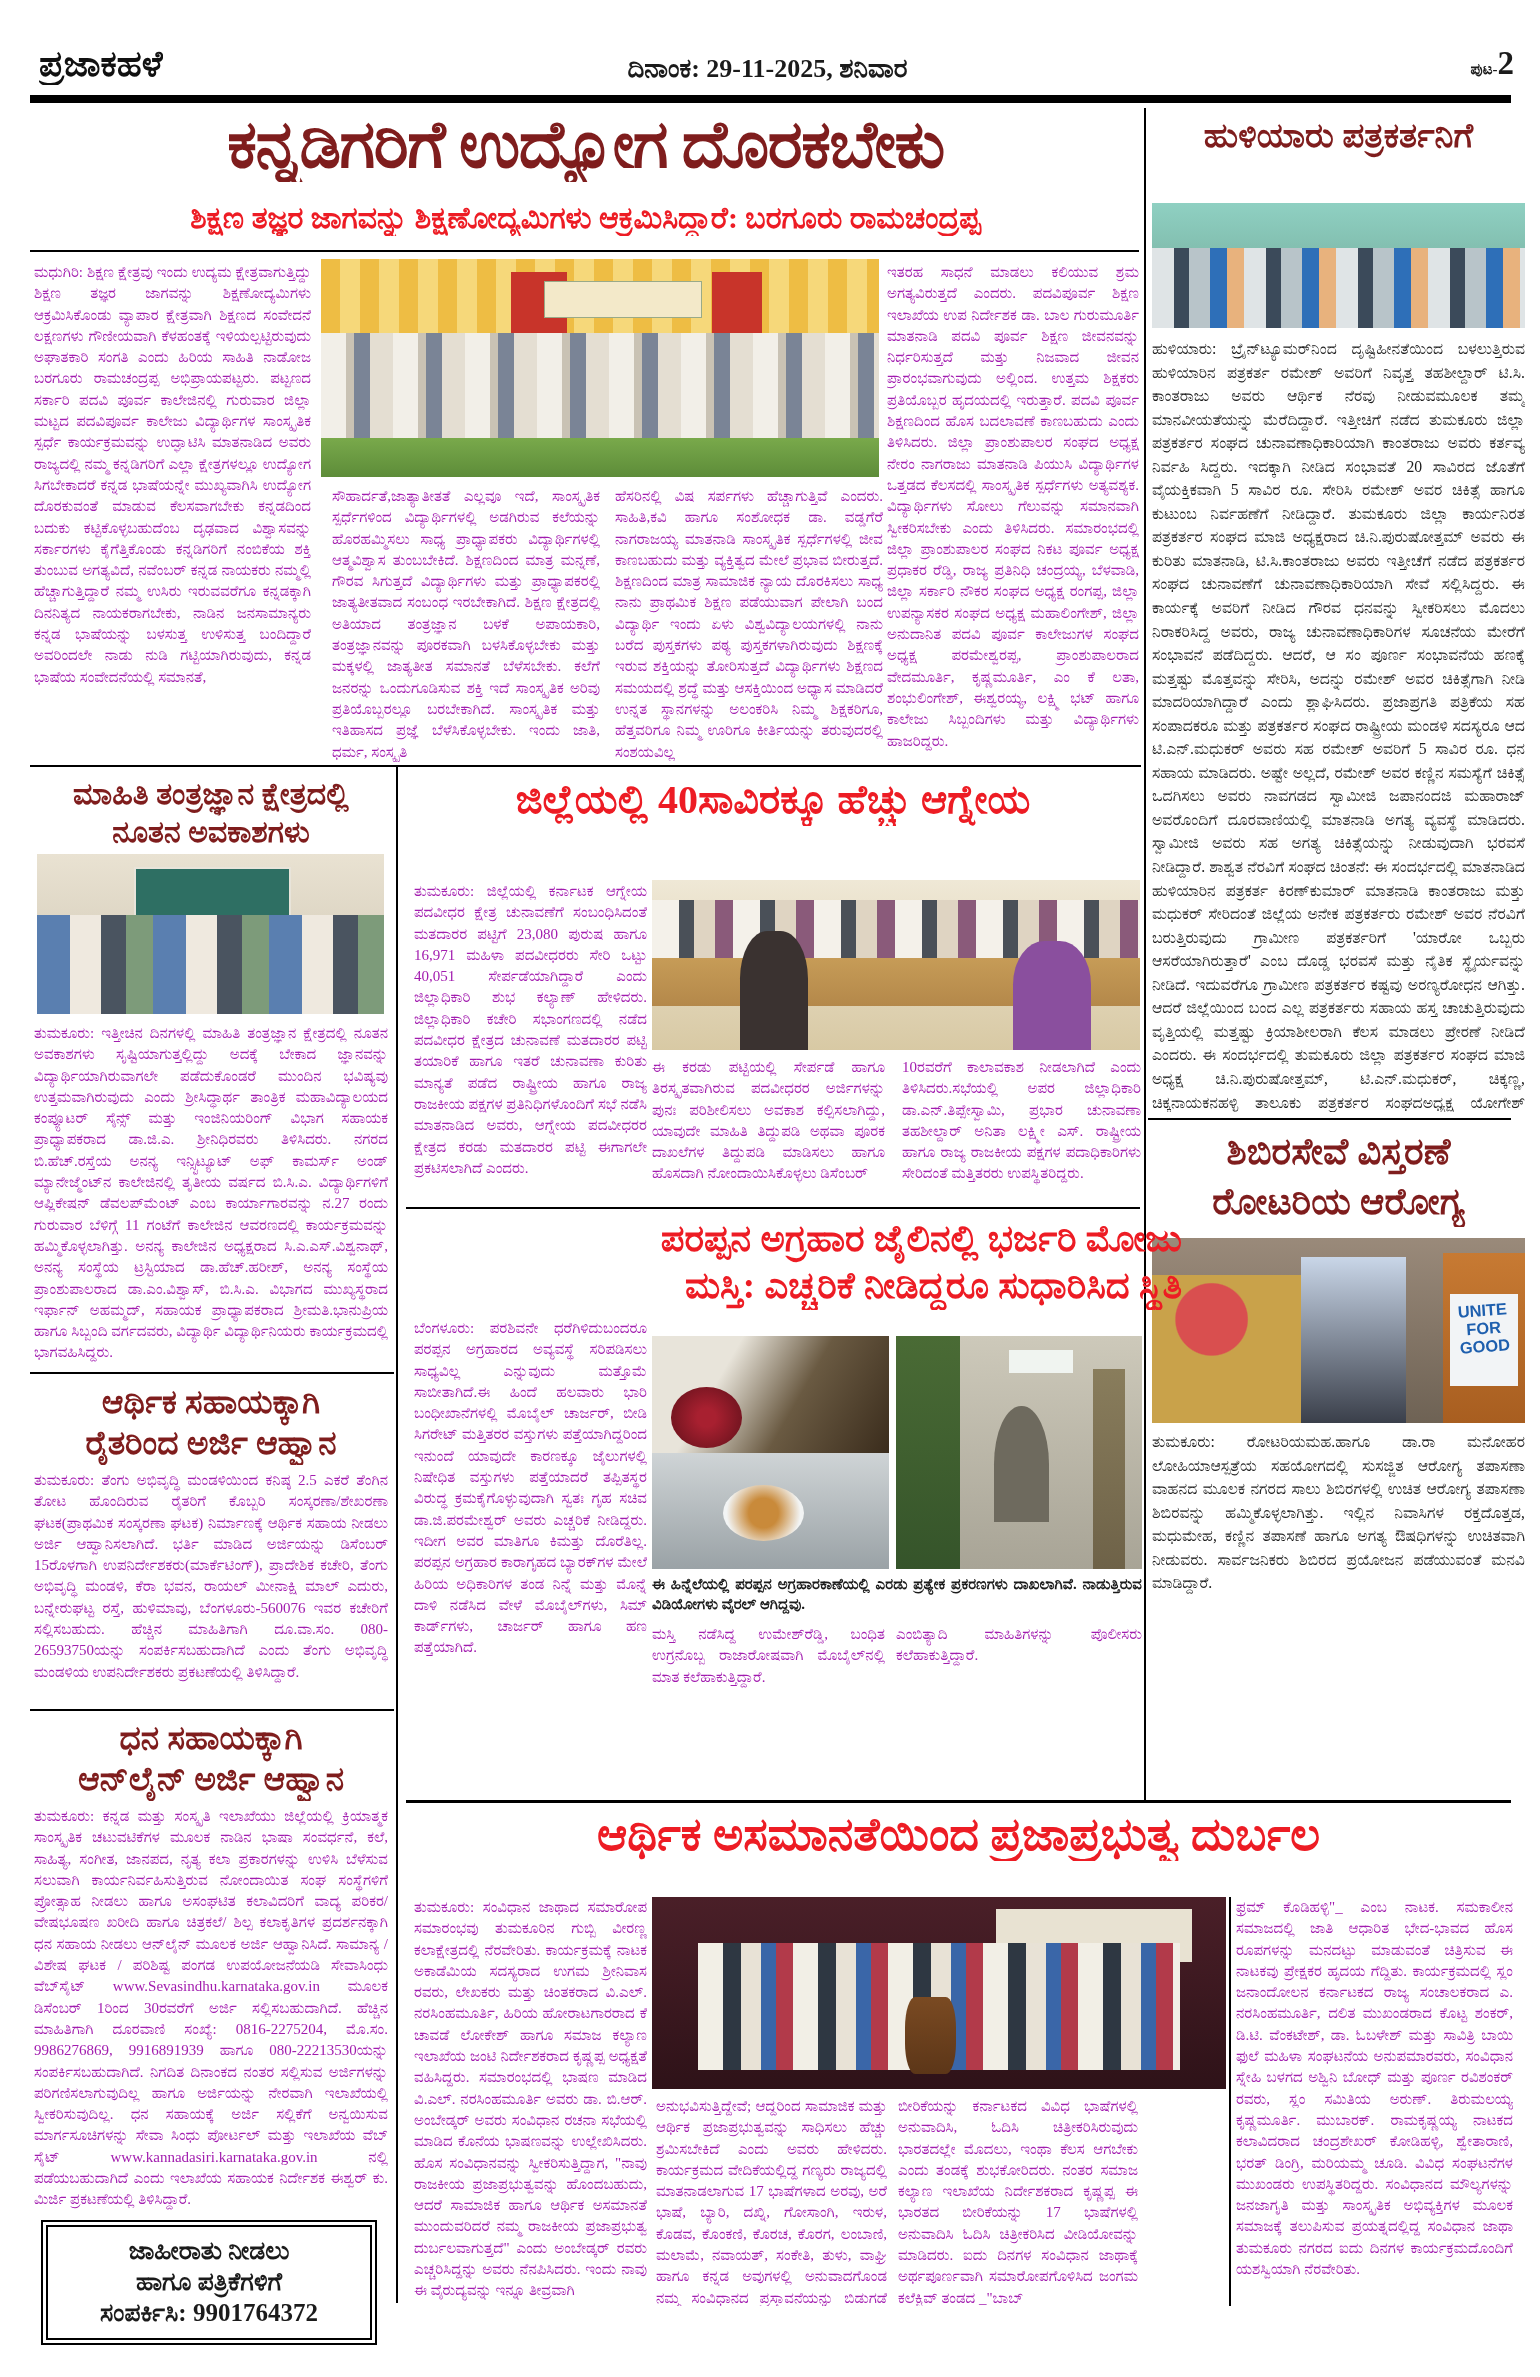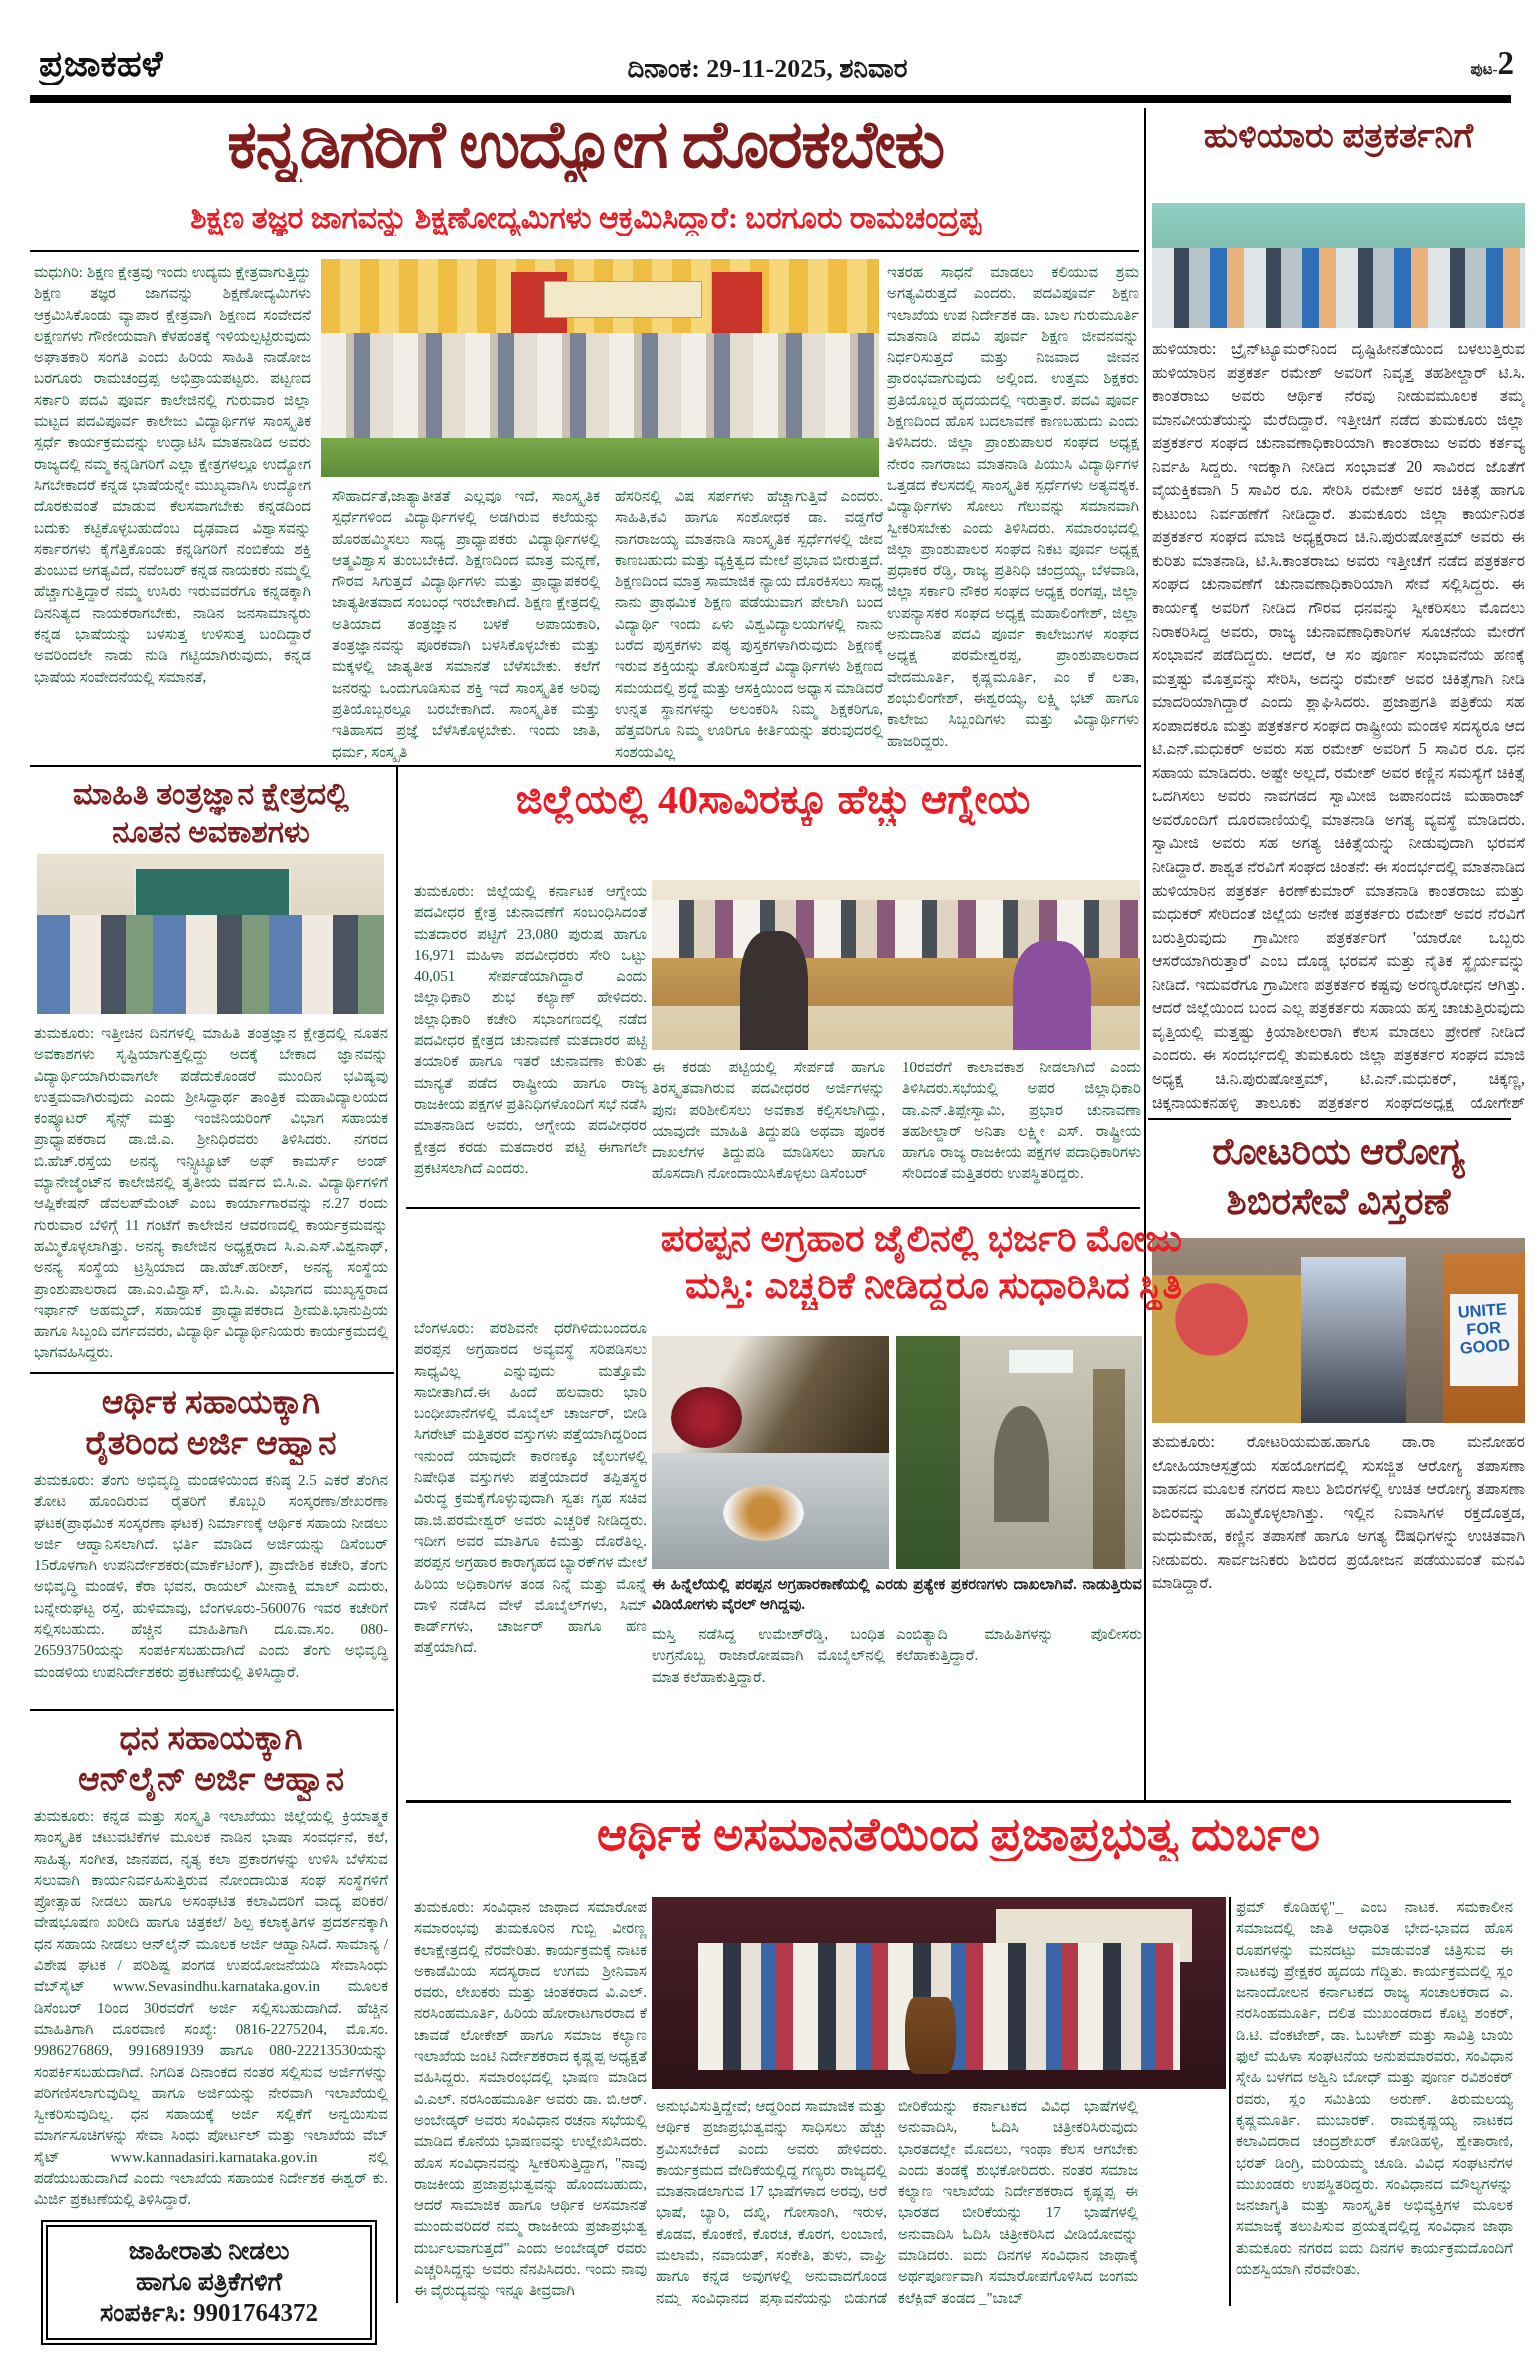--- a/index.html
+++ b/index.html
@@ -1,20 +1,20 @@
 <!DOCTYPE html>
 <html style="font-size:12px"><head>
 <meta charset="utf-8">
 <style>
   html,body{margin:0;padding:0;}
   body{width:1541px;height:2377px;position:relative;background:#ffffff;
        font-family:"Liberation Serif", serif;color:#1b1b1b;overflow:hidden;}
   .abs{position:absolute;overflow:hidden;}
   .rule{background:#000;}
-  .body-txt{font-size:15px;line-height:1.42;text-align:justify;color:#14532d;}
+  .body-txt{font-size:15px;line-height:1.42;text-align:justify;color:#a21caf;}
   .body-lg{font-size:15.7px;line-height:1.5;text-align:justify;color:#1c1c1c;}
   .head-black{font-weight:bold;color:#7f1d1d;text-align:center;}
   .head-red{font-weight:bold;color:#ed1c24;text-align:center;}
   .photo{background:#ddd;position:absolute;overflow:hidden;}
   .photo .layer{position:absolute;}
   
   .masthead{left:39px;top:43px;font-size:36px;font-weight:bold;
             font-family:"DejaVu Sans", sans-serif;color:#111;}
   .dateline{left:447px;top:54px;width:641px;font-size:26px;font-weight:bold;text-align:center;}
   .pagelabel{left:1402px;top:45px;width:112px;text-align:right;font-weight:bold;}
@@ -74,22 +74,22 @@
   <div>ಹುಳಿಯಾರು ಪತ್ರಕರ್ತನಿಗೆ</div>
 </div>
 <div class="photo" style="left:1152px;top:203px;width:373px;height:125px;">
   <div class="layer" style="left:0;top:0;width:100%;height:100%;background:linear-gradient(#8fd0c2,#6da291);"></div>
   <div class="layer" style="left:0;top:36%;width:100%;height:64%;background:repeating-linear-gradient(90deg,#dfe4e6 0 22.4px,#3b4a5a 22.4px 37px,#b8c4c9 37px 58px,#2e6fb8 58px 75px,#e8b27d 75px 92px);"></div>
 </div>
 <div class="abs body-lg" style="left:1152px;top:337px;width:373px;height:775px;">ಹುಳಿಯಾರು: ಬ್ರೈನ್‌ಟ್ಯೂಮರ್‌ನಿಂದ ದೃಷ್ಟಿಹೀನತೆಯಿಂದ ಬಳಲುತ್ತಿರುವ ಹುಳಿಯಾರಿನ ಪತ್ರಕರ್ತ ರಮೇಶ್ ಅವರಿಗೆ ನಿವೃತ್ತ ತಹಶೀಲ್ದಾರ್ ಟಿ.ಸಿ. ಕಾಂತರಾಜು ಅವರು ಆರ್ಥಿಕ ನೆರವು ನೀಡುವಮೂಲಕ ತಮ್ಮ ಮಾನವೀಯತೆಯನ್ನು ಮೆರೆದಿದ್ದಾರೆ. ಇತ್ತೀಚಿಗೆ ನಡೆದ ತುಮಕೂರು ಜಿಲ್ಲಾ ಪತ್ರಕರ್ತರ ಸಂಘದ ಚುನಾವಣಾಧಿಕಾರಿಯಾಗಿ ಕಾಂತರಾಜು ಅವರು ಕರ್ತವ್ಯ ನಿರ್ವಹಿ ಸಿದ್ದರು. ಇದಕ್ಕಾಗಿ ನೀಡಿದ ಸಂಭಾವತೆ 20 ಸಾವಿರದ ಜೊತೆಗೆ ವೈಯಕ್ತಿಕವಾಗಿ 5 ಸಾವಿರ ರೂ. ಸೇರಿಸಿ ರಮೇಶ್ ಅವರ ಚಿಕಿತ್ಸೆ ಹಾಗೂ ಕುಟುಂಬ ನಿರ್ವಹಣೆಗೆ ನೀಡಿದ್ದಾರೆ. ತುಮಕೂರು ಜಿಲ್ಲಾ ಕಾರ್ಯನಿರತ ಪತ್ರಕರ್ತರ ಸಂಘದ ಮಾಜಿ ಅಧ್ಯಕ್ಷರಾದ ಚಿ.ನಿ.ಪುರುಷೋತ್ತಮ್ ಅವರು ಈ ಕುರಿತು ಮಾತನಾಡಿ, ಟಿ.ಸಿ.ಕಾಂತರಾಜು ಅವರು ಇತ್ತೀಚೆಗೆ ನಡೆದ ಪತ್ರಕರ್ತರ ಸಂಘದ ಚುನಾವಣೆಗೆ ಚುನಾವಣಾಧಿಕಾರಿಯಾಗಿ ಸೇವೆ ಸಲ್ಲಿಸಿದ್ದರು. ಈ ಕಾರ್ಯಕ್ಕೆ ಅವರಿಗೆ ನೀಡಿದ ಗೌರವ ಧನವನ್ನು ಸ್ವೀಕರಿಸಲು ಮೊದಲು ನಿರಾಕರಿಸಿದ್ದ ಅವರು, ರಾಜ್ಯ ಚುನಾವಣಾಧಿಕಾರಿಗಳ ಸೂಚನೆಯ ಮೇರೆಗೆ ಸಂಭಾವನೆ ಪಡೆದಿದ್ದರು. ಆದರೆ, ಆ ಸಂ ಪೂರ್ಣ ಸಂಭಾವನೆಯ ಹಣಕ್ಕೆ ಮತ್ತಷ್ಟು ಮೊತ್ತವನ್ನು ಸೇರಿಸಿ, ಅದನ್ನು ರಮೇಶ್ ಅವರ ಚಿಕಿತ್ಸೆಗಾಗಿ ನೀಡಿ ಮಾದರಿಯಾಗಿದ್ದಾರೆ ಎಂದು ಶ್ಲಾಘಿಸಿದರು. ಪ್ರಜಾಪ್ರಗತಿ ಪತ್ರಿಕೆಯ ಸಹ ಸಂಪಾದಕರೂ ಮತ್ತು ಪತ್ರಕರ್ತರ ಸಂಘದ ರಾಷ್ಟ್ರೀಯ ಮಂಡಳಿ ಸದಸ್ಯರೂ ಆದ ಟಿ.ಎನ್.ಮಧುಕರ್ ಅವರು ಸಹ ರಮೇಶ್ ಅವರಿಗೆ 5 ಸಾವಿರ ರೂ. ಧನ ಸಹಾಯ ಮಾಡಿದರು. ಅಷ್ಟೇ ಅಲ್ಲದೆ, ರಮೇಶ್ ಅವರ ಕಣ್ಣಿನ ಸಮಸ್ಯೆಗೆ ಚಿಕಿತ್ಸೆ ಒದಗಿಸಲು ಅವರು ನಾವಗಡದ ಸ್ವಾಮೀಜಿ ಜಪಾನಂದಜಿ ಮಹಾರಾಜ್ ಅವರೊಂದಿಗೆ ದೂರವಾಣಿಯಲ್ಲಿ ಮಾತನಾಡಿ ಅಗತ್ಯ ವ್ಯವಸ್ಥೆ ಮಾಡಿದರು. ಸ್ವಾಮೀಜಿ ಅವರು ಸಹ ಅಗತ್ಯ ಚಿಕಿತ್ಸೆಯನ್ನು ನೀಡುವುದಾಗಿ ಭರವಸೆ ನೀಡಿದ್ದಾರೆ. ಶಾಶ್ವತ ನೆರವಿಗೆ ಸಂಘದ ಚಿಂತನೆ: ಈ ಸಂದರ್ಭದಲ್ಲಿ ಮಾತನಾಡಿದ ಹುಳಿಯಾರಿನ ಪತ್ರಕರ್ತ ಕಿರಣ್‌ಕುಮಾರ್ ಮಾತನಾಡಿ ಕಾಂತರಾಜು ಮತ್ತು ಮಧುಕರ್ ಸೇರಿದಂತೆ ಜಿಲ್ಲೆಯ ಅನೇಕ ಪತ್ರಕರ್ತರು ರಮೇಶ್ ಅವರ ನೆರವಿಗೆ ಬರುತ್ತಿರುವುದು ಗ್ರಾಮೀಣ ಪತ್ರಕರ್ತರಿಗೆ 'ಯಾರೋ ಒಬ್ಬರು ಆಸರೆಯಾಗಿರುತ್ತಾರೆ' ಎಂಬ ದೊಡ್ಡ ಭರವಸೆ ಮತ್ತು ನೈತಿಕ ಸ್ಥೈರ್ಯವನ್ನು ನೀಡಿದೆ. ಇದುವರೆಗೂ ಗ್ರಾಮೀಣ ಪತ್ರಕರ್ತರ ಕಷ್ಟವು ಅರಣ್ಯರೋಧನ ಆಗಿತ್ತು. ಆದರೆ ಜಿಲ್ಲೆಯಿಂದ ಬಂದ ಎಲ್ಲ ಪತ್ರಕರ್ತರು ಸಹಾಯ ಹಸ್ತ ಚಾಚುತ್ತಿರುವುದು ವೃತ್ತಿಯಲ್ಲಿ ಮತ್ತಷ್ಟು ಕ್ರಿಯಾಶೀಲರಾಗಿ ಕೆಲಸ ಮಾಡಲು ಪ್ರೇರಣೆ ನೀಡಿದೆ ಎಂದರು. ಈ ಸಂದರ್ಭದಲ್ಲಿ ತುಮಕೂರು ಜಿಲ್ಲಾ ಪತ್ರಕರ್ತರ ಸಂಘದ ಮಾಜಿ ಅಧ್ಯಕ್ಷ ಚಿ.ನಿ.ಪುರುಷೋತ್ತಮ್, ಟಿ.ಎನ್.ಮಧುಕರ್, ಚಿಕ್ಕಣ್ಣ, ಚಿಕ್ಕನಾಯಕನಹಳ್ಳಿ ತಾಲೂಕು ಪತ್ರಕರ್ತರ ಸಂಘದಅಧ್ಯಕ್ಷ ಯೋಗೇಶ್ ಸೇರಿದಂತೆ ಹುಳಿಯಾರಿನ ಪತ್ರಕರ್ತರುಗಳಾದ ನರೇಂ ದ್ರಬಾಬು, ಕಿರಣ್, ಆರ್.ಸಿ.ಮಹೇಶ್, ದೇವರಾಜ್, ಶೇಖರ್, ಮತಿಘಟ್ಟ ಆನಂದ್, ಮುಂ ತಾದವರು ಉಪಸ್ಥಿತರಿದ್ದರು.</div>
 
 <div class="abs rule" style="left:1148px;top:1118px;width:363px;height:2.2px;"></div>
 <div class="abs head-black h2r" style="left:1152px;top:1127px;width:373px;font-size:37px;">
+  <div>ಶಿಬಿರಸೇವೆ ವಿಸ್ತರಣೆ</div>
   <div>ರೋಟರಿಯ ಆರೋಗ್ಯ</div>
-  <div>ಶಿಬಿರಸೇವೆ ವಿಸ್ತರಣೆ</div>
 </div>
 <div class="photo" style="left:1152px;top:1238px;width:373px;height:185px;">
   <div class="layer" style="left:0;top:0;width:100%;height:100%;background:linear-gradient(#9a8a7a,#6e6254);"></div>
   <div class="layer" style="left:0;top:20%;width:40%;height:80%;background:radial-gradient(circle at 40% 30%,#d94f4f 0 26%,#c9a24a 27% 100%);"></div>
   <div class="layer" style="left:40%;top:10%;width:28%;height:90%;background:linear-gradient(#c9d6e8,#3a3f4a);"></div>
   <div class="layer" style="left:78%;top:8%;width:22%;height:92%;background:linear-gradient(#c77a33,#a85e20);"></div>
   <div class="layer" style="left:80%;top:30%;width:18%;height:50%;background:#f2f4f6;"></div>
   <div class="banner-txt" style="left:80%;top:34%;width:18%;">UNITE FOR GOOD</div>
 </div>
 <div class="abs body-lg" style="left:1152px;top:1430px;width:373px;height:367px;">ತುಮಕೂರು: ರೋಟರಿಯಮಹ.ಹಾಗೂ ಡಾ.ರಾ ಮನೋಹರ ಲೋಹಿಯಾಆಸ್ಪತ್ರೆಯ ಸಹಯೋಗದಲ್ಲಿ ಸುಸಜ್ಜಿತ ಆರೋಗ್ಯ ತಪಾಸಣಾ ವಾಹನದ ಮೂಲಕ ನಗರದ ಸಾಲು ಶಿಬಿರಗಳಲ್ಲಿ ಉಚಿತ ಆರೋಗ್ಯ ತಪಾಸಣಾ ಶಿಬಿರವನ್ನು ಹಮ್ಮಿಕೊಳ್ಳಲಾಗಿತ್ತು. ಇಲ್ಲಿನ ನಿವಾಸಿಗಳ ರಕ್ತದೊತ್ತಡ, ಮಧುಮೇಹ, ಕಣ್ಣಿನ ತಪಾಸಣೆ ಹಾಗೂ ಅಗತ್ಯ ಔಷಧಿಗಳನ್ನು ಉಚಿತವಾಗಿ ನೀಡುವರು. ಸಾರ್ವಜನಿಕರು ಶಿಬಿರದ ಪ್ರಯೋಜನ ಪಡೆಯುವಂತೆ ಮನವಿ ಮಾಡಿದ್ದಾರೆ.</div>

